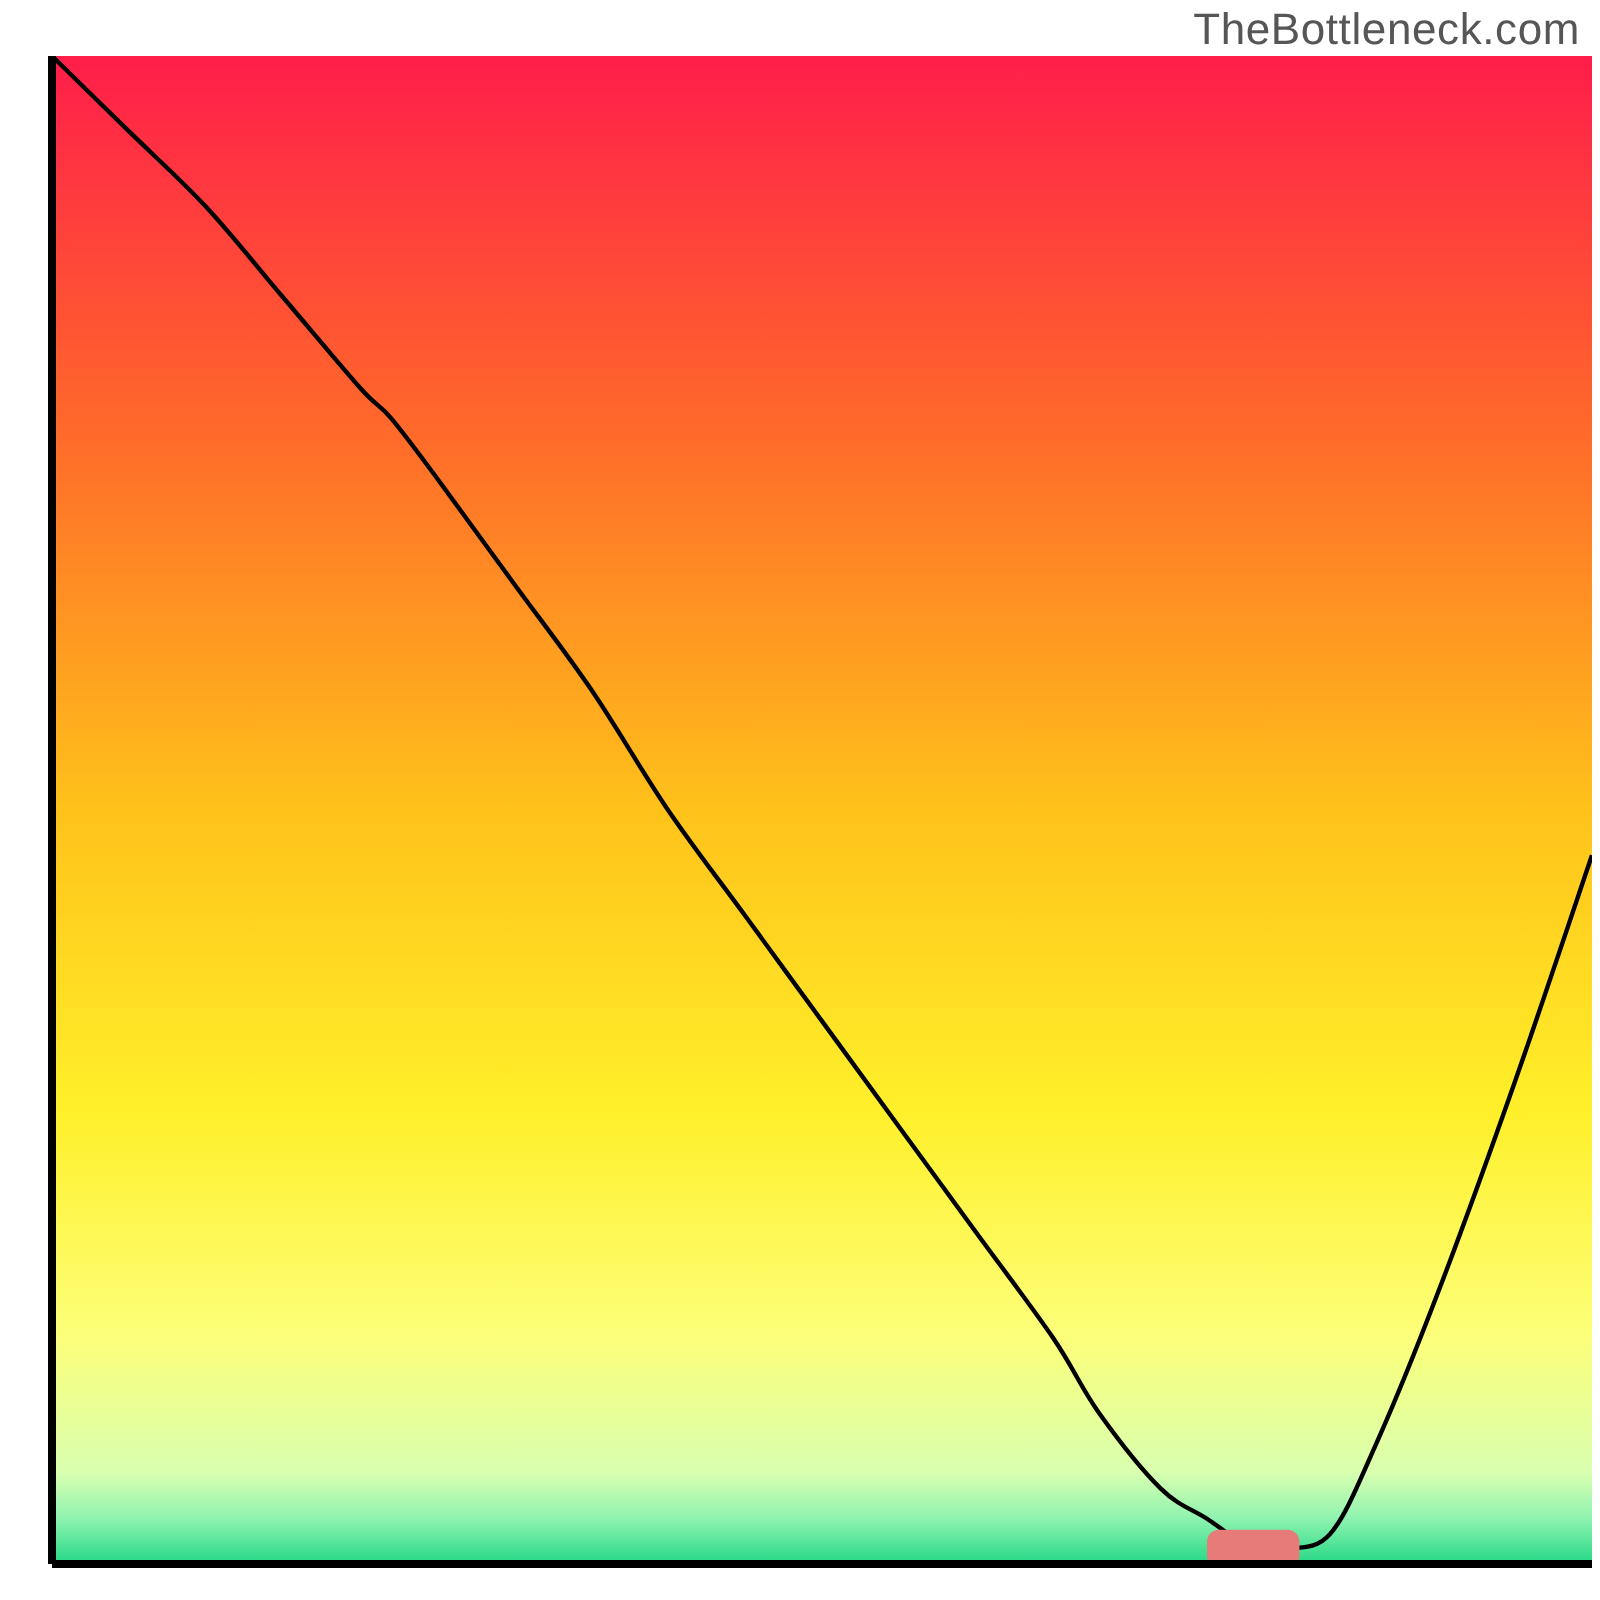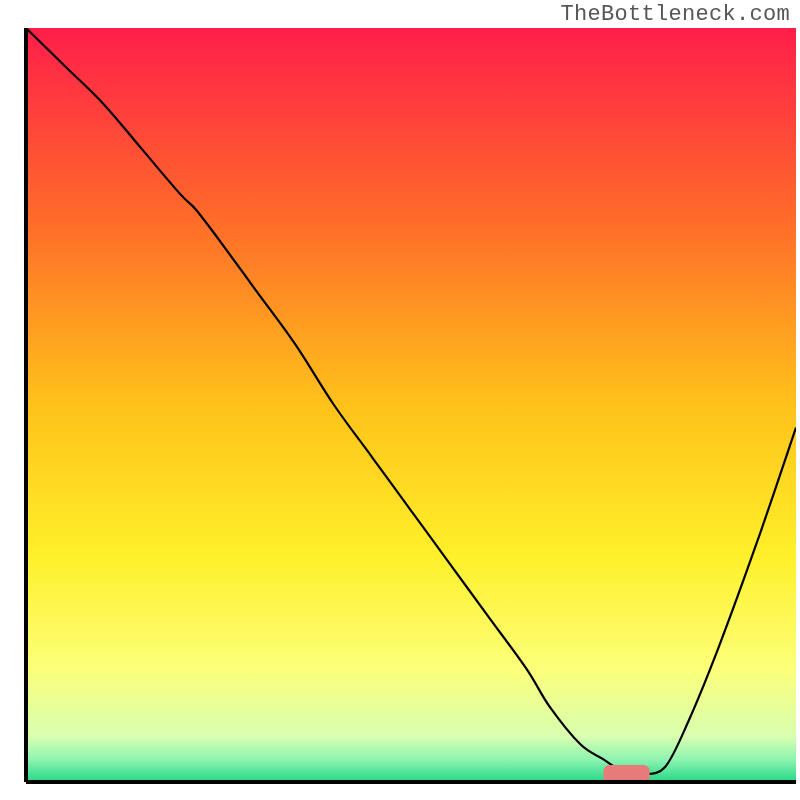--- a/index.html
+++ b/index.html
@@ -8,21 +8,20 @@
     width: 800px;
     height: 800px;
     overflow: hidden;
     background: #ffffff;
     font-family: Arial, Helvetica, sans-serif;
   }
   .wrap {
     position: relative;
     width: 800px;
     height: 800px;
-    font-family: Liberation Mono, monospace;
   }
   .watermark {
     position: absolute;
     top: 2px;
     right: 10px;
     color: #565656;
     font-size: 22px;
     font-weight: 400;
     letter-spacing: 0.3px;
     z-index: 5;

